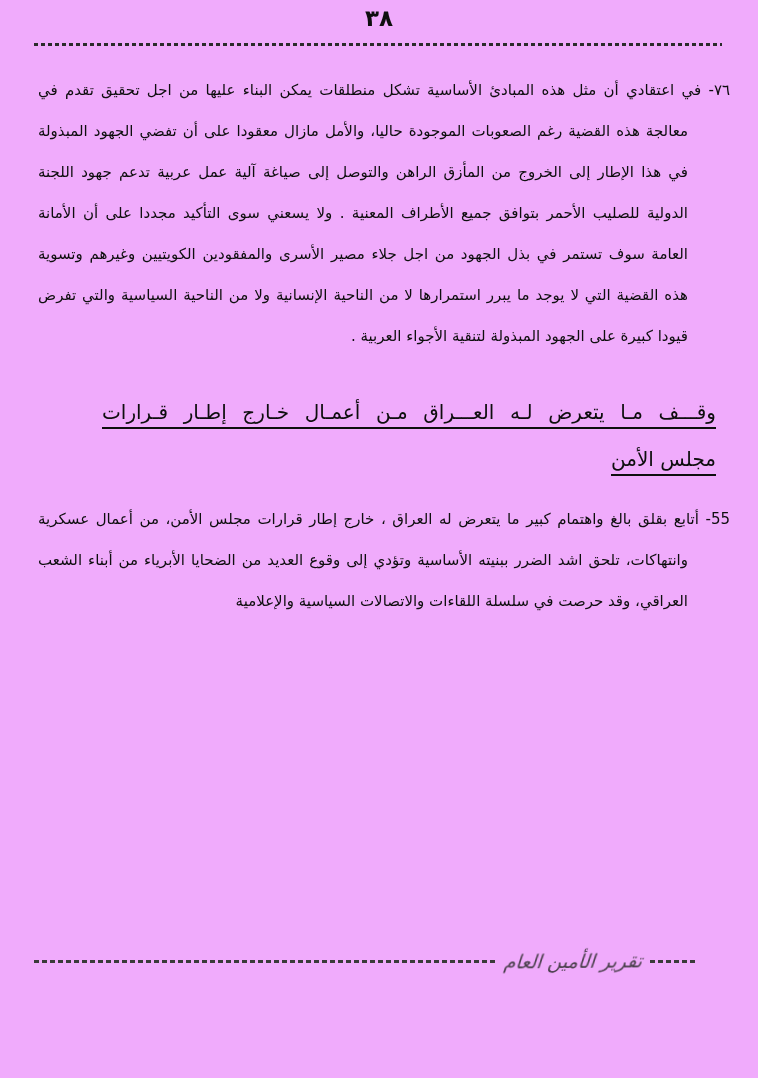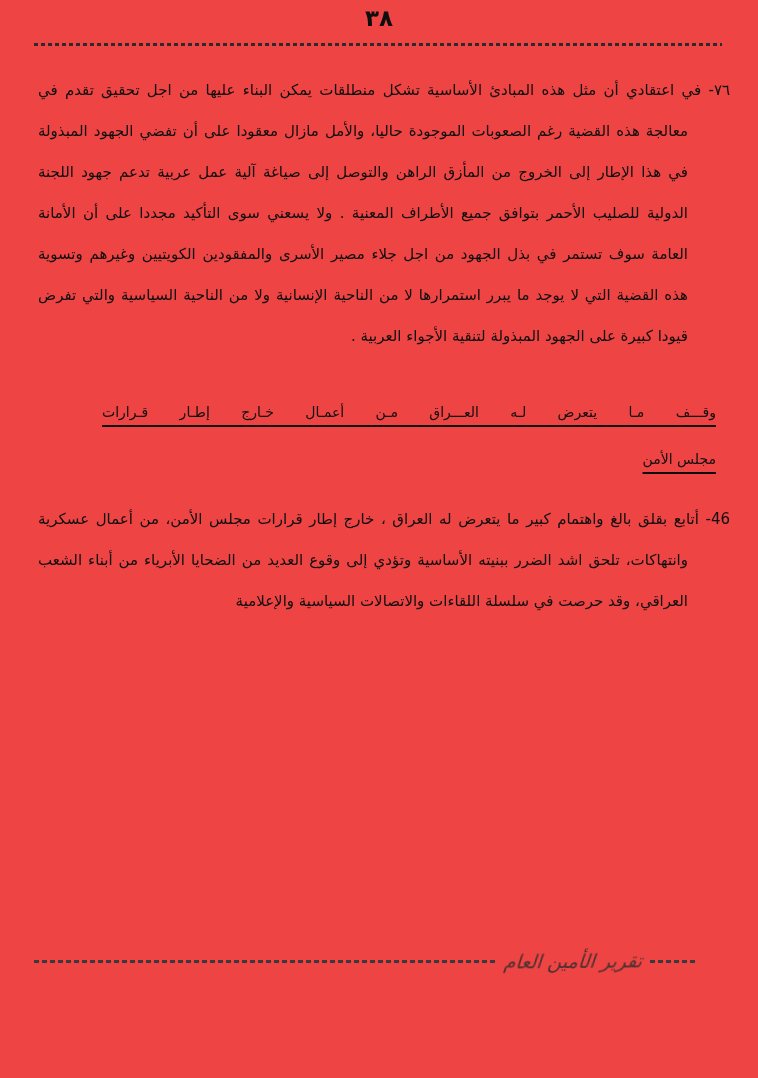--- a/index.html
+++ b/index.html
@@ -1,20 +1,20 @@
 <!DOCTYPE html>
 <html lang="ar" dir="rtl"><head>
 <meta charset="utf-8">
 <style>
   html,body { margin:0; padding:0; background:#e8e8e8; }
   .page {
     position:relative;
     width:758px; height:1078px;
     margin:0 auto;
-    background:#ef4444;
+    background:#f0abfc;
     color:#0e0e0e;
     direction:rtl;
     font-family:"DejaVu Sans", sans-serif;
     overflow:hidden;
   }
   .page-number {
     padding-top:5px;
     text-align:center;
     font-size:23px;
     font-weight:bold;
@@ -41,21 +41,21 @@
     font-size:15px;
     line-height:41px;
     text-align:justify;
     padding-right:42px;
     text-indent:-42px;
   }
   .para-76 { margin-top:24px; }
   .para-77 { margin-top:16px; }
   .section-heading {
     margin:32px 14px 0 64px;
-    font-size:14px;
+    font-size:20px;
   }
   .sh-line1 {
     line-height:46px;
     text-align:justify;
     text-align-last:justify;
   }
   .sh-line1 span, .sh-line2 span {
     text-decoration:underline;
     text-underline-offset:8px;
     text-decoration-thickness:2px;
@@ -100,21 +100,21 @@
 
 
     <p class="para para-76"><span class="num">٧٦-</span>
       <span>في اعتقادي أن مثل هذه المبادئ الأساسية تشكل منطلقات يمكن البناء عليها من اجل تحقيق تقدم في معالجة هذه القضية رغم الصعوبات الموجودة حاليا، والأمل مازال معقودا على أن تفضي الجهود المبذولة في هذا الإطار إلى الخروج من المأزق الراهن والتوصل إلى صياغة آلية عمل عربية تدعم جهود اللجنة الدولية للصليب الأحمر بتوافق جميع الأطراف المعنية . ولا يسعني سوى التأكيد مجددا على أن الأمانة العامة سوف تستمر في بذل الجهود من اجل جلاء مصير الأسرى والمفقودين الكويتيين وغيرهم وتسوية هذه القضية التي لا يوجد ما يبرر استمرارها لا من الناحية الإنسانية ولا من الناحية السياسية والتي تفرض قيودا كبيرة على الجهود المبذولة لتنقية الأجواء العربية .</span></p>
 
     <div class="section-heading">
       <div class="sh-line1"><span>وقـــف مـا يتعرض لـه العـــراق مـن أعمـال خـارج إطـار قـرارات</span></div>
       <div class="sh-line2"><span>مجلس الأمن</span></div>
     </div>
 
-    <p class="para para-77"><span class="num">46-</span>
+    <p class="para para-77"><span class="num">55-</span>
       <span>أتابع بقلق بالغ واهتمام كبير ما يتعرض له العراق ، خارج إطار قرارات مجلس الأمن، من أعمال عسكرية وانتهاكات، تلحق اشد الضرر ببنيته الأساسية وتؤدي إلى وقوع العديد من الضحايا الأبرياء من أبناء الشعب العراقي، وقد حرصت في سلسلة اللقاءات والاتصالات السياسية والإعلامية</span></p>
 
   </div>
 
   <div class="footer">
     <div class="dash-short"></div>
     <div class="stamp">تقرير الأمين العام</div>
     <div class="dash-long"></div>
   </div>
 

